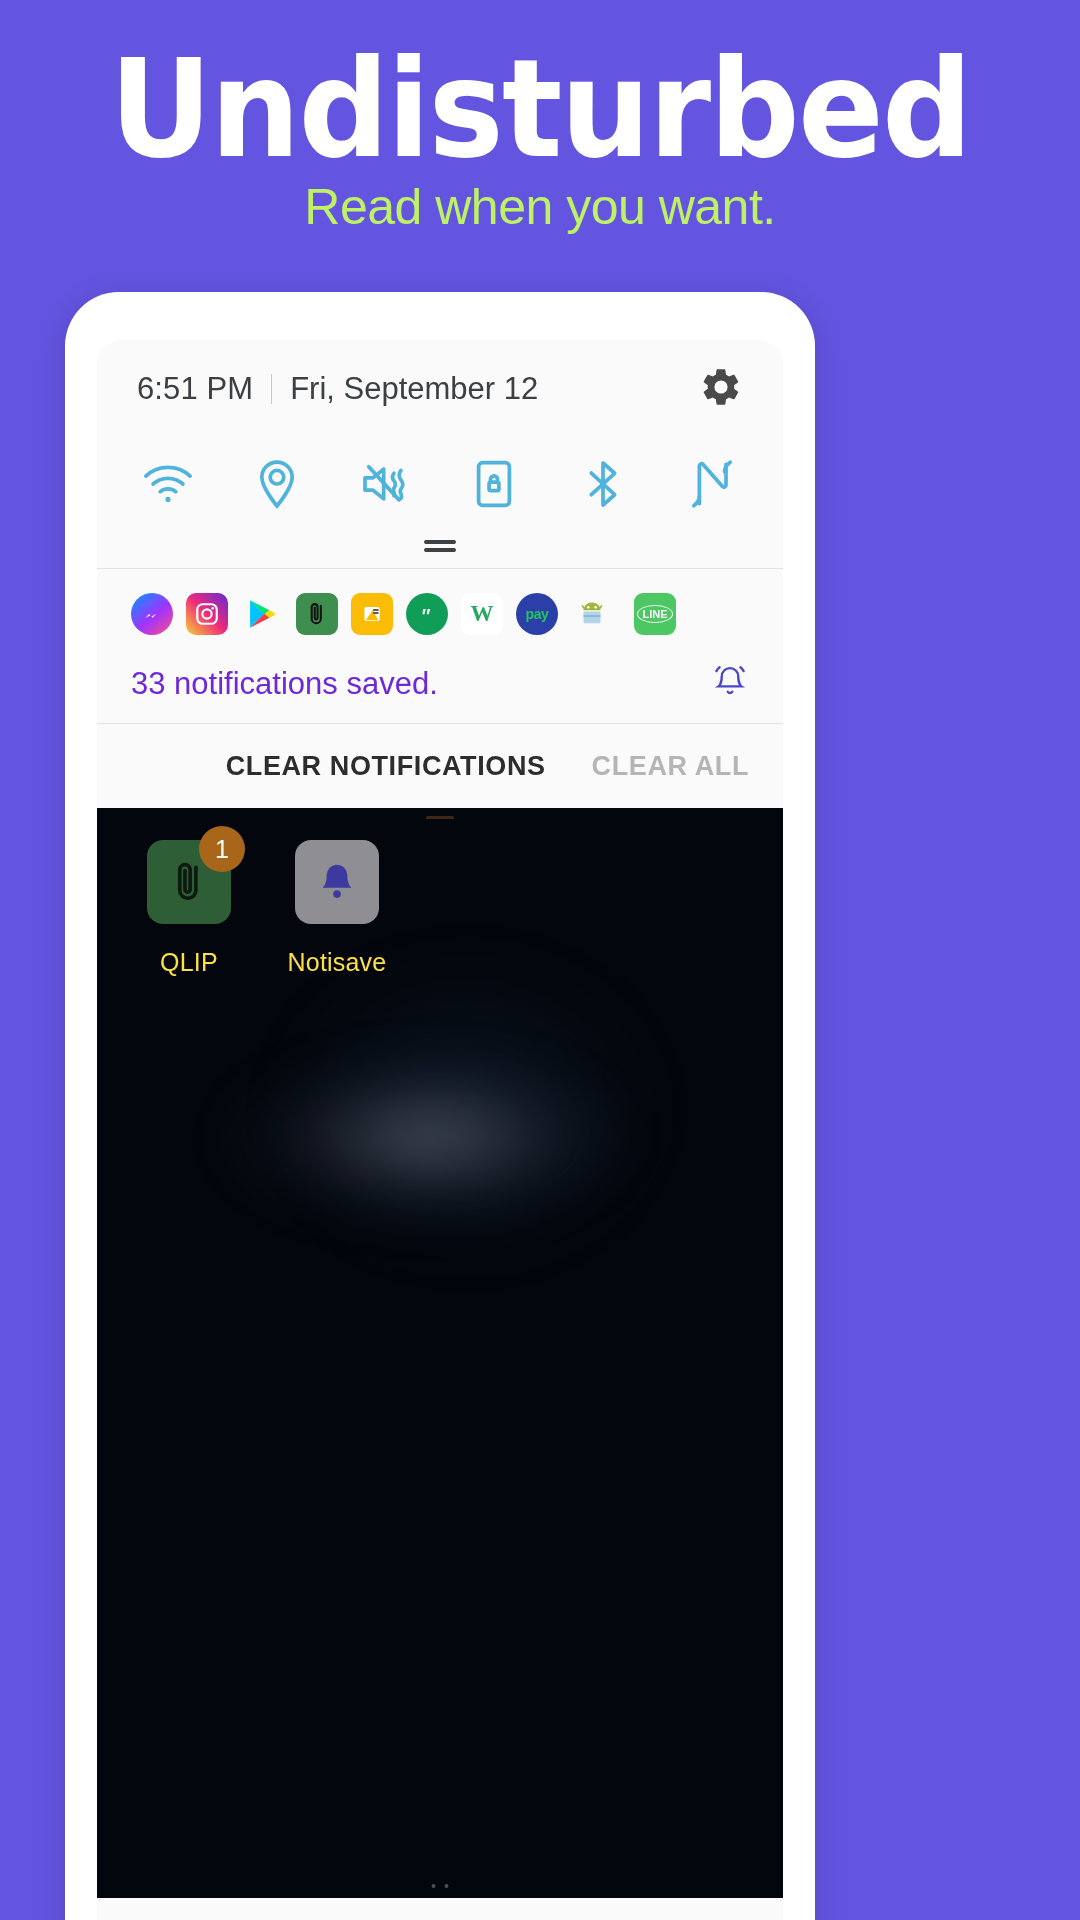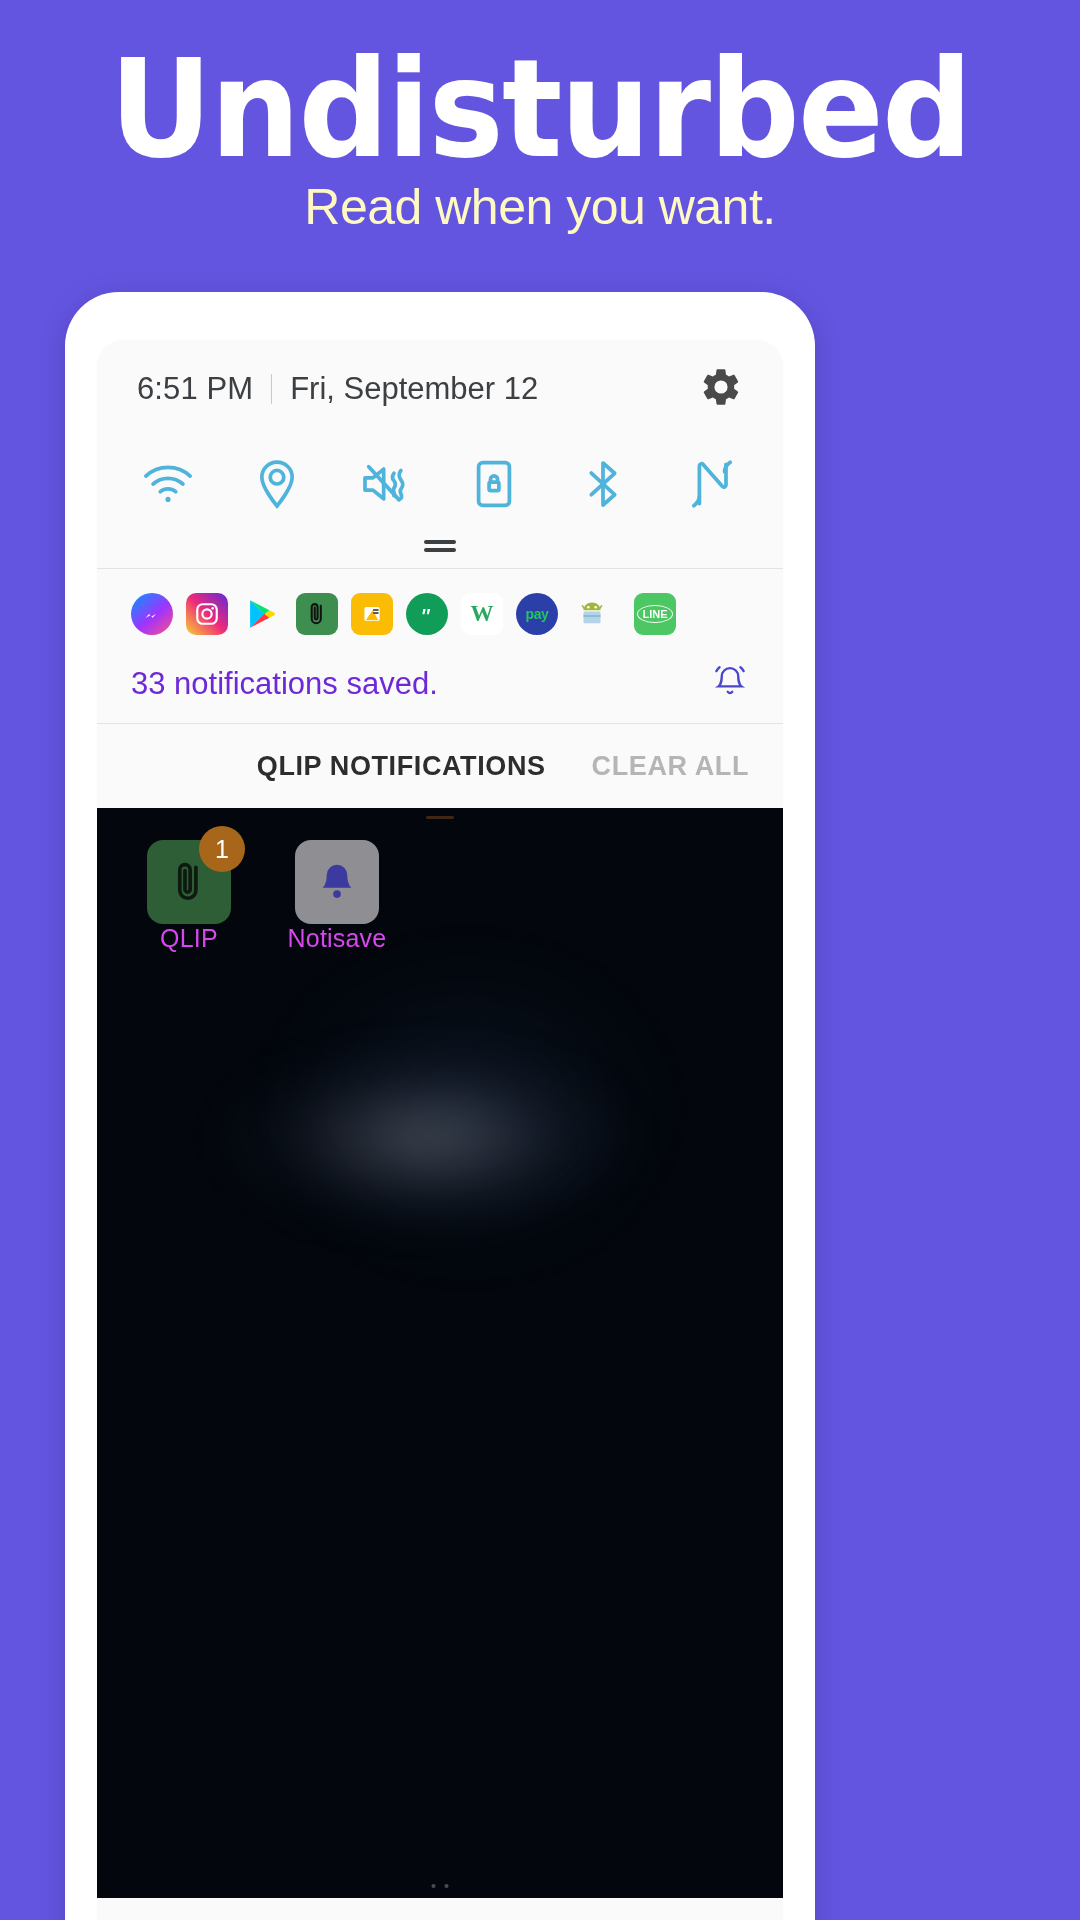--- a/index.html
+++ b/index.html
@@ -34,21 +34,21 @@
     letter-spacing: -2px;
     transform: scaleX(0.93);
     white-space: nowrap;
   }
   .hero-sub {
     position: absolute;
     top: 176px;
     left: 0;
     width: 1080px;
     text-align: center;
-    color: #fef9c3;
+    color: #bef264;
     font-family: "Liberation Sans", sans-serif;
     font-weight: 400;
     font-size: 50px;
     line-height: 62px;
     letter-spacing: -0.5px;
     white-space: nowrap;
   }
 
   
   .phone {
@@ -255,23 +255,23 @@
   .home-app-tile {
     width: 84px;
     height: 84px;
     border-radius: 16px;
     position: relative;
     display: flex;
     align-items: center;
     justify-content: center;
   }
   .home-app-label {
-    margin-top: 0;
+    margin-top: 24px;
     font-size: 25px;
-    color: #d946ef;
+    color: #fde047;
     letter-spacing: 0.2px;
   }
   .badge {
     position: absolute;
     right: -14px;
     top: -14px;
     width: 46px;
     height: 46px;
     border-radius: 50%;
     background: #a8661a;
@@ -451,21 +451,21 @@
               <path d="M10.6 18.2a1.7 1.7 0 002.8 0"></path>
               <path d="M3.4 5.1a7.4 7.4 0 012-2.4M20.6 5.1a7.4 7.4 0 00-2-2.4"></path>
             </svg>
           </span>
         </div>
       </div>
 
       <div class="hr-line"></div>
 
       <div class="action-bar">
-        <span class="action-btn">QLIP NOTIFICATIONS</span>
+        <span class="action-btn">CLEAR NOTIFICATIONS</span>
         <span class="action-btn muted">CLEAR ALL</span>
       </div>
 
       <div class="home">
         <div class="home-glow2"></div>
         <div class="home-glow"></div>
         <div class="home-notch"></div>
 
         <div class="home-apps">
 

